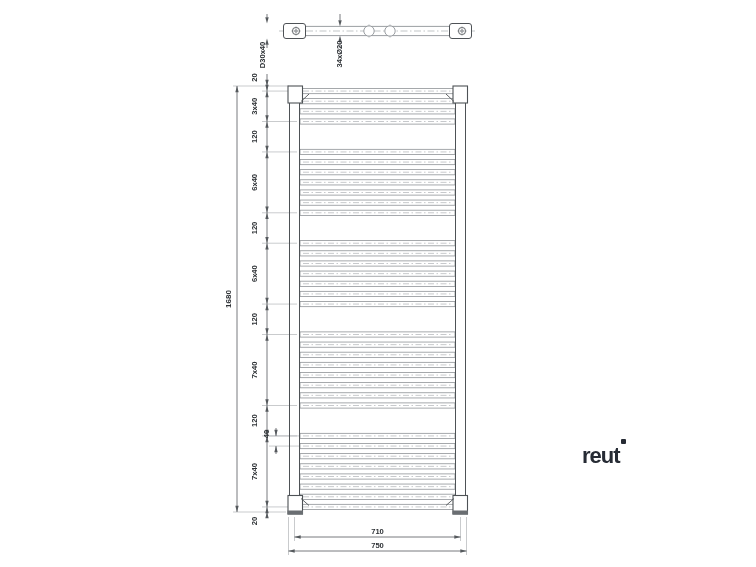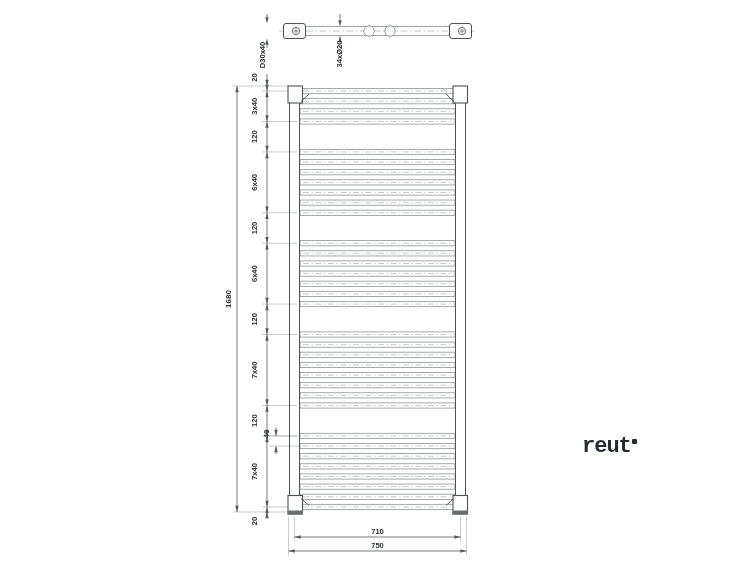--- a/index.html
+++ b/index.html
@@ -6,22 +6,22 @@
   .canvas{
     position:relative;width:756px;height:567px;background:#ffffff;overflow:hidden;
     font-family:"Liberation Sans",sans-serif;
   }
   .drawing-svg{position:absolute;left:0;top:0;}
   .brand{
     position:absolute;left:582px;top:437px;display:flex;align-items:flex-start;
     color:#262b34;
   }
   .brand .word{
-    font-family:Liberation Mono, monospace;
-    font-size:22px;font-weight:800;letter-spacing:-1px;line-height:20px;
+    font-family:Liberation Sans, sans-serif;
+    font-size:22px;font-weight:800;letter-spacing:-1px;line-height:20px;margin-top:9px;
   }
   .brand .mark{
     width:5px;height:5px;background:#262b34;border-radius:1px;margin-left:1px;margin-top:2px;
   }
   text{
     font-family:"Liberation Sans",sans-serif;
     fill:#2e3236;font-weight:bold;
   }
 </style>
 </head>

